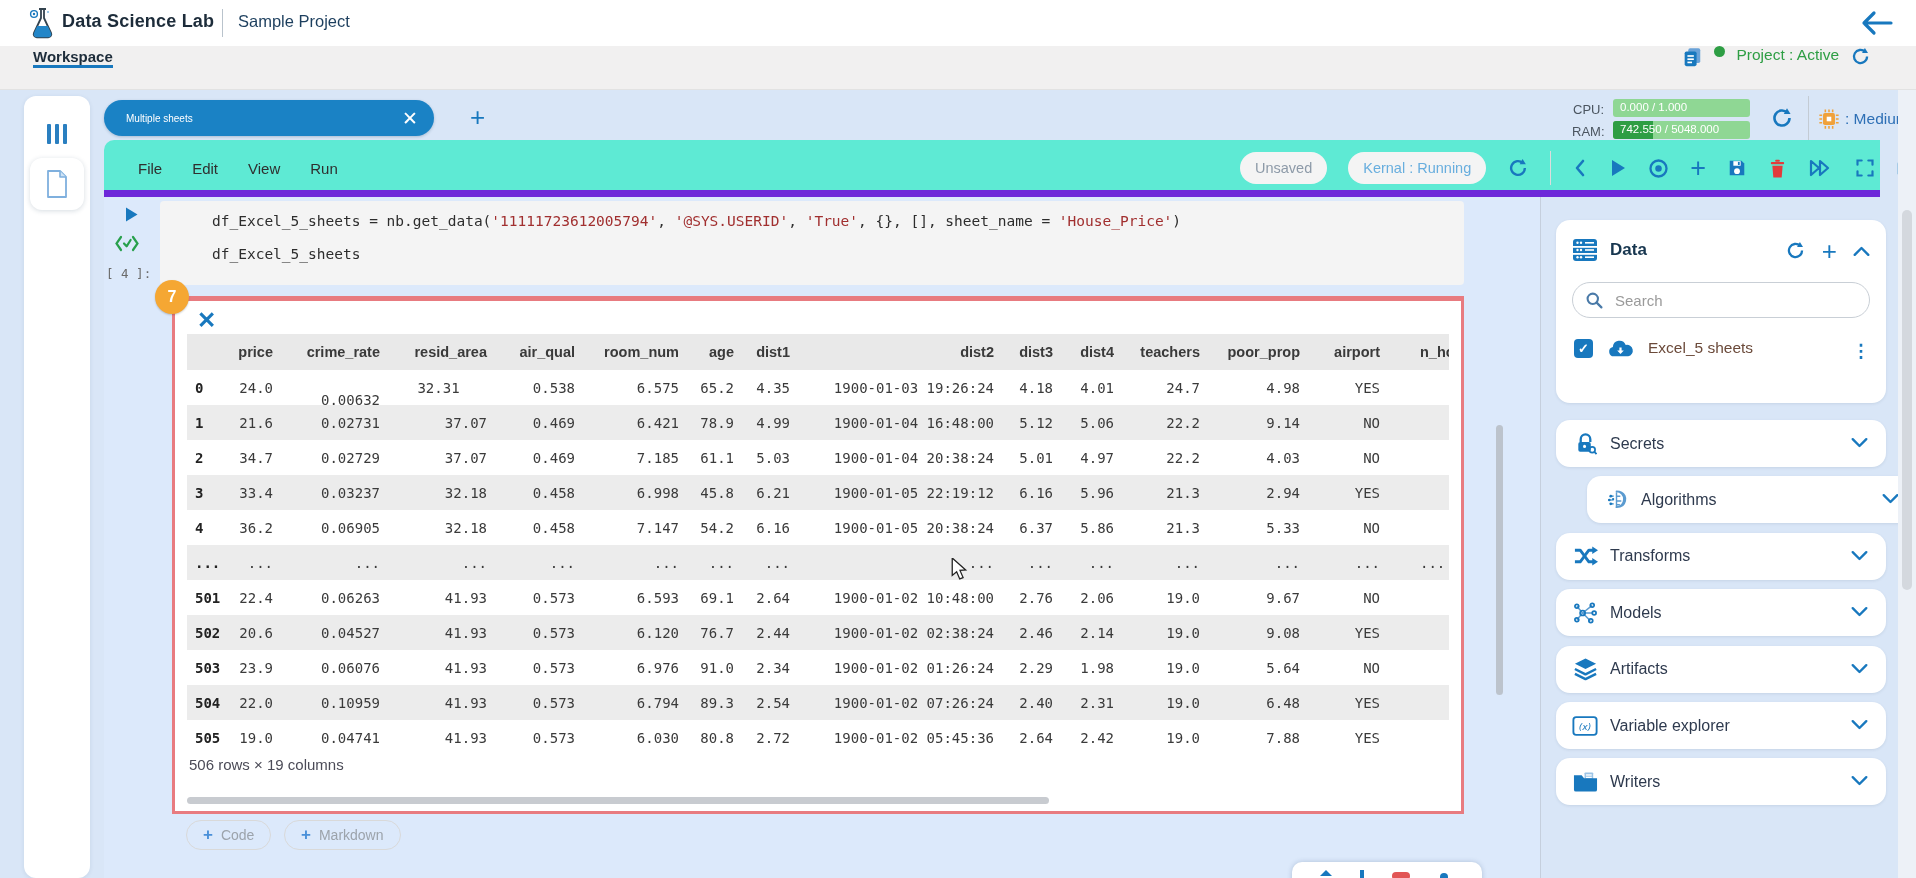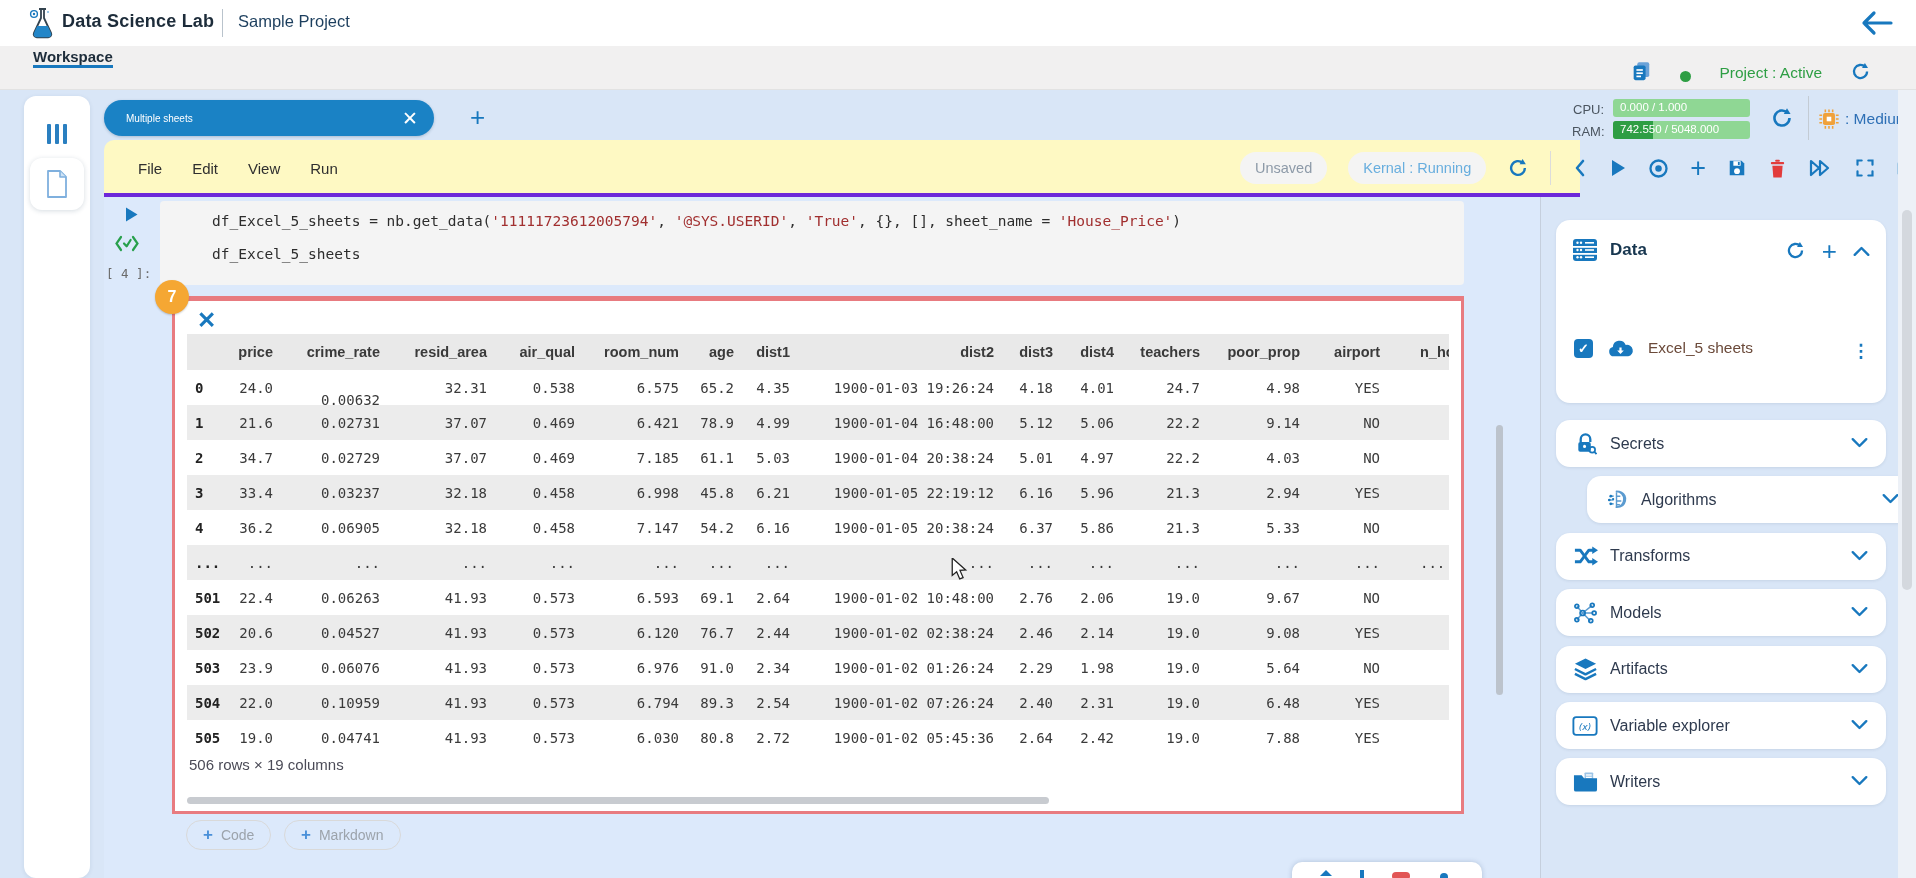--- a/index.html
+++ b/index.html
@@ -8,37 +8,37 @@
   
   .app-header{position:absolute;left:0;top:0;width:1916px;height:46px;background:#ffffff;}
   .app-title{position:absolute;left:62px;top:11px;font-size:18px;font-weight:bold;color:#1d2c3a;letter-spacing:.2px;}
   .hdr-divider{position:absolute;left:222px;top:9px;width:1px;height:28px;background:#b9c3cc;}
   .project-name{position:absolute;left:238px;top:12px;font-size:16.5px;color:#1d3f5e;}
   
   .nav-bar{position:absolute;left:0;top:46px;width:1916px;height:44px;background:#f1f0f0;border-bottom:1px solid #e2e2e2;box-sizing:border-box;}
   #nav-items{position:absolute;left:33px;top:0;height:44px;display:flex;gap:34px;flex-direction:column;}
   .nav-item{display:flex;align-items:center;height:44px;font-size:15px;color:#30373d;cursor:pointer;box-sizing:border-box;border-bottom:3px solid transparent;padding-top:2px;}
   .nav-item.active{font-weight:bold;border-bottom:3px solid #1878be;color:#1d2c3a;}
-  .proj-status{position:absolute;right:45px;top:0;height:36px;display:flex;align-items:flex-end;gap:28px;}
+  .proj-status{position:absolute;right:45px;top:0;height:36px;display:flex;align-items:flex-start;gap:11px;}
   .green-dot{width:11px;height:11px;border-radius:50%;background:#2e9e44;}
   .proj-status-text{font-size:15.5px;color:#2e9e44;}
   
   .tab-pill{position:absolute;left:104px;top:100px;width:330px;height:36px;background:#1a82c5;border-radius:18px;display:flex;align-items:center;box-shadow:0 1px 3px rgba(20,60,100,.25);}
   .tab-label{color:#fff;font-size:10px;margin-left:22px;flex:1;}
   .tab-close{color:#fff;font-size:19px;margin-right:16px;cursor:pointer;line-height:1;}
   .tab-add{position:absolute;left:470px;top:102px;font-size:26px;color:#1878be;cursor:pointer;font-weight:400;}
   
   .res-label{position:absolute;font-size:13px;color:#4b5560;}
   .res-bar{position:absolute;width:137px;height:18px;background:#8fd794;border-radius:3px;overflow:hidden;}
   .res-bar .fill{position:absolute;left:0;top:0;width:40px;height:18px;background:#2e9e44;}
   .res-bar .txt{position:absolute;left:7px;top:2px;font-size:11.5px;color:#ffffff;white-space:nowrap;}
   .vdiv{position:absolute;width:1px;background:#c3cbd4;}
   .medium-text{position:absolute;font-size:15.5px;color:#2d6fb5;}
   
-  .nb-toolbar{position:absolute;left:104px;top:140px;width:1476px;height:57px;background:#fef9c3;border-bottom:4px solid #6d28d9;border-top-left-radius:10px;box-sizing:border-box;}
+  .nb-toolbar{position:absolute;left:104px;top:140px;width:1776px;height:57px;background:#5eead4;border-bottom:7px solid #6d28d9;border-top-left-radius:10px;box-sizing:border-box;}
   #menu-items{position:absolute;left:34px;top:0;height:56px;display:flex;gap:30px;}
   .menu-item{display:flex;align-items:center;font-size:15px;color:#2f2f2f;cursor:pointer;}
   .tb-right{position:absolute;left:1136px;top:0;height:56px;display:flex;align-items:center;gap:21px;}
   .pill{height:32px;border-radius:16px;background:#f4f4f4;display:flex;align-items:center;padding:0 15px;font-size:14.5px;white-space:nowrap;}
   .pill.unsaved{color:#8d9aa8;}
   .pill.kernel{color:#68aede;}
   .tbi{display:flex;align-items:center;justify-content:center;cursor:pointer;}
   .tb-div{width:1px;height:34px;background:#dcdcdc;}
   
   .nb-body{position:absolute;left:104px;top:197px;width:1436px;height:681px;background:#dce9fb;}
@@ -273,21 +273,21 @@
           <div class="tcell" style="width: 61px;">dist4</div>
           <div class="tcell" style="width: 86px;">teachers</div>
           <div class="tcell" style="width: 100px;">poor_prop</div>
           <div class="tcell" style="width: 80px;">airport</div>
           <div class="tcell last" style="width: 70px;">n_hc</div>
         </div>
         <div class="trow">
           <div class="tcell idx" style="width: 42px;">0</div>
           <div class="tcell" style="width: 54px;">24.0</div>
           <div class="tcell" style="width: 107px; margin-top: 24px;">0.00632</div>
-          <div class="tcell" style="width: 107px;">32.31</div>
+          <div class="tcell" style="width: 107px; text-align: center;">32.31</div>
           <div class="tcell" style="width: 88px;">0.538</div>
           <div class="tcell" style="width: 104px;">6.575</div>
           <div class="tcell" style="width: 55px;">65.2</div>
           <div class="tcell" style="width: 56px;">4.35</div>
           <div class="tcell" style="width: 204px;">1900-01-03 19:26:24</div>
           <div class="tcell" style="width: 59px;">4.18</div>
           <div class="tcell" style="width: 61px;">4.01</div>
           <div class="tcell" style="width: 86px;">24.7</div>
           <div class="tcell" style="width: 100px;">4.98</div>
           <div class="tcell" style="width: 80px;">YES</div>
@@ -527,20 +527,27 @@
     <div class="data-head-icons">
       <svg width="21" height="21" viewBox="0 0 24 24">
           <path d="M19.5 12a7.5 7.5 0 1 1-2.2-5.3" fill="none" stroke="#1878be" stroke-width="2.6"></path>
           <polygon points="17,2.2 20.6,8 13.8,8" fill="#1878be"></polygon>
         </svg>
       <span style="font-size:26px;color:#1878be;line-height:20px;cursor:pointer">+</span>
       <svg width="17" height="12" viewBox="0 0 20 13" style="cursor:pointer">
           <path d="M2 11 L10 3 L18 11" fill="none" stroke="#1878be" stroke-width="2.8" stroke-linecap="round" stroke-linejoin="round"></path>
         </svg>
     </div>
+    <div class="search-box">
+      <svg width="19" height="19" viewBox="0 0 22 22">
+        <circle cx="9" cy="9" r="6" fill="none" stroke="#4a7aa8" stroke-width="2.4"></circle>
+        <path d="M13.5 13.5 L19 19" stroke="#4a7aa8" stroke-width="2.6" stroke-linecap="round"></path>
+      </svg>
+      <input type="text" placeholder="Search" style="">
+    </div>
     <div class="dataset-row">
       <span class="checkbox">✓</span>
       <svg width="27" height="20" viewBox="0 0 24 18">
         <path d="M19 16.5H6a4.2 4.2 0 0 1-.9-8.3A6 6 0 0 1 16.7 6.3 4.6 4.6 0 0 1 19 16.5z" fill="#1878be"></path>
         <path d="M12 14.5 l-3-3.2 h2 V8.5 h2 v2.8 h2 z" fill="#fff"></path>
       </svg>
       <span class="dataset-label">Excel_5 sheets</span>
     </div>
     <span class="kebab">⋮</span>
   </div>

